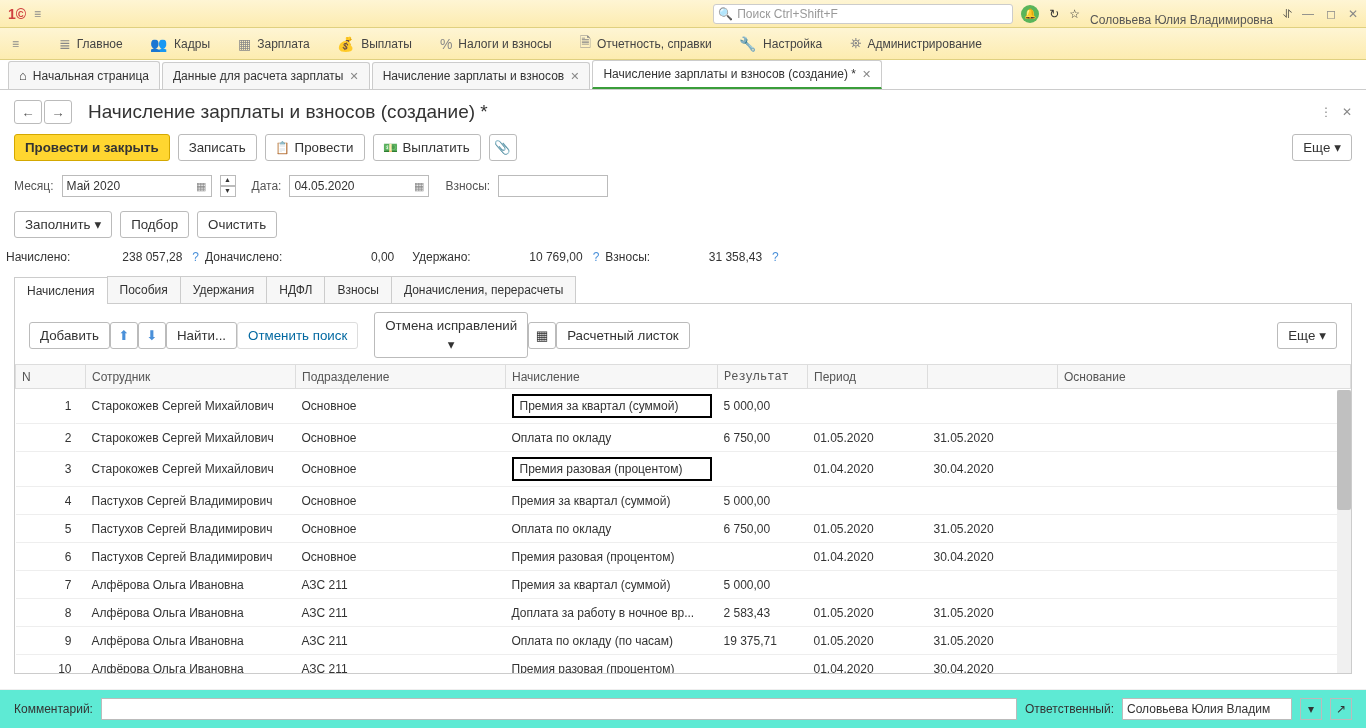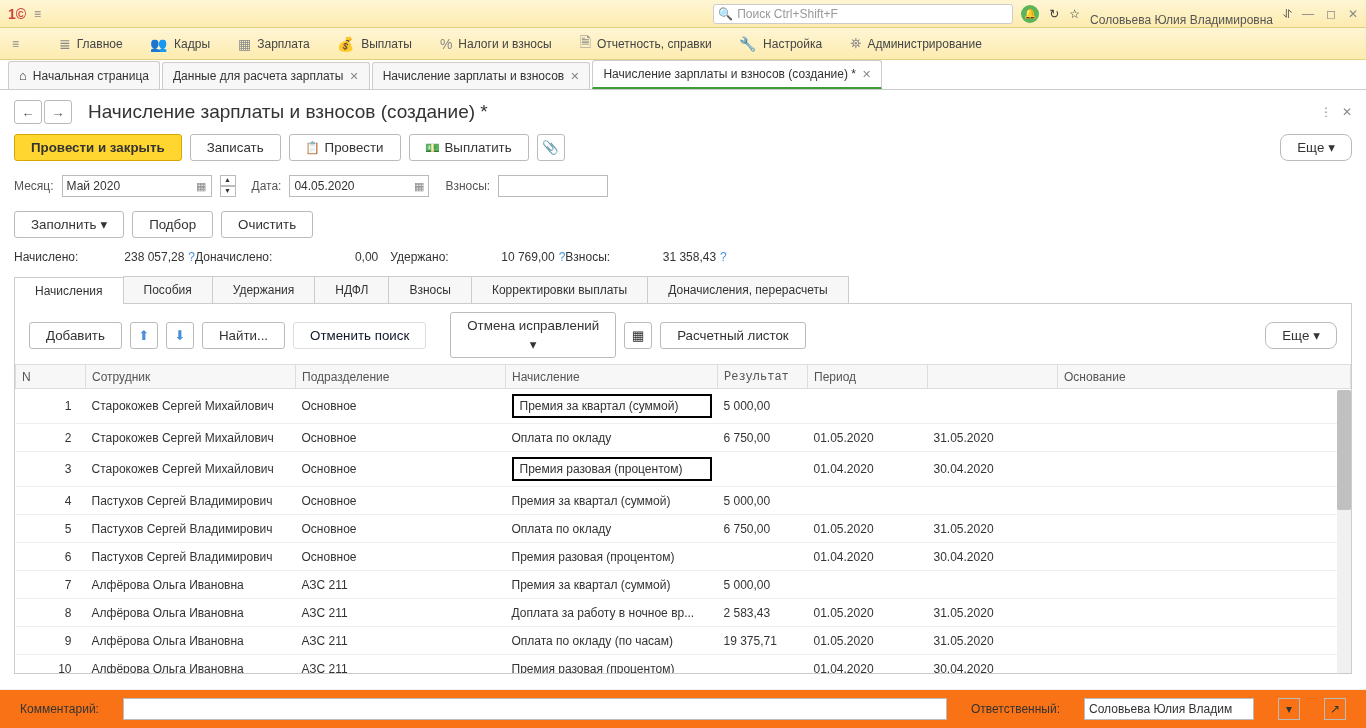--- a/index.html
+++ b/index.html
@@ -32,66 +32,66 @@
 
 
 .page-head { display: flex; align-items: center; padding: 10px 14px 6px; }
 .nav-arrows { display: flex; gap: 2px; margin-right: 16px; }
 .nav-arrows button { width: 28px; height: 24px; border: 1px solid #bbb; background: #fff; border-radius: 3px; cursor: pointer; color: #555; }
 .page-title { font-size: 19px; color: #333; }
 .page-head .right { margin-left: auto; display: flex; gap: 10px; color: #888; }
 
 
 .toolbar { display: flex; align-items: center; gap: 8px; padding: 4px 14px 10px; }
-.btn { border: 1px solid #bbb; background: #fff; padding: 5px 16px; border-radius: 3px; cursor: pointer; display: flex; align-items: center; gap: 4px; color: #333; }
+.btn { border: 1px solid #bbb; background: #fff; padding: 5px 10px; border-radius: 3px; cursor: pointer; display: flex; align-items: center; gap: 4px; color: #333; }
 .btn.primary { background: #ffd630; border-color: #d4a800; font-weight: bold; }
 .btn .bicon { font-size: 12px; }
-.more-btn { margin-left: auto; border-radius: 8px; }
+.more-btn { margin-left: auto; }
 
 
 .form-row { display: flex; align-items: center; gap: 8px; padding: 4px 14px; }
 .form-row label { color: #555; }
 .input { border: 1px solid #bbb; height: 22px; padding: 0 4px; background: #fff; display: flex; align-items: center; }
 .input.month { width: 150px; }
 .input.date { width: 140px; }
 .input.num { width: 110px; }
 .input .cal { margin-left: auto; color: #888; font-size: 11px; }
 .spinner { width: 16px; display: flex; flex-direction: column; }
 .spinner div { height: 11px; border: 1px solid #bbb; font-size: 7px; text-align: center; line-height: 8px; cursor: pointer; }
 
 
-.totals { display: flex; align-items: center; gap: 0; padding: 8px 14px; }
+.totals { display: flex; align-items: center; gap: 6px; padding: 8px 6px; }
 .totals .val { width: 110px; text-align: right; padding-right: 4px; }
 .help { color: #4a90d9; cursor: pointer; }
 
 
 .inner-tabs { display: flex; border-bottom: 1px solid #ccc; margin: 4px 14px 0; }
-.inner-tab { padding: 6px 20px; border: 1px solid #ccc; border-bottom: none; background: #f7f7f7; cursor: pointer; margin-right: -1px; }
+.inner-tab { padding: 6px 12px; border: 1px solid #ccc; border-bottom: none; background: #f7f7f7; cursor: pointer; margin-right: -1px; }
 .inner-tab.active { background: #fff; position: relative; top: 1px; }
 
 
-.tbl-toolbar { display: flex; align-items: center; gap: 8px; padding: 8px 14px 6px; margin: 0 14px; border-left: 1px solid #ccc; border-right: 1px solid #ccc; }
-.tbl-toolbar .btn.disabled { color: #0f172a; border-color: #ddd; }
+.tbl-toolbar { display: flex; align-items: center; gap: 0; padding: 8px 14px 6px; margin: 0 14px; border-left: 1px solid #ccc; border-right: 1px solid #ccc; }
+.tbl-toolbar .btn.disabled { color: #0369a1; border-color: #ddd; }
 .icon-btn { width: 28px; padding: 5px 0; justify-content: center; }
 .arrow-up { color: #4a90d9; }
 .arrow-down { color: #4a90d9; }
 
 
 .table-wrap { margin: 0 14px; border: 1px solid #ccc; border-top: none; height: 310px; overflow: hidden; position: relative; }
 .grid { width: 100%; border-collapse: collapse; }
 .grid th { background: #f7f7f7; border: 1px solid #ddd; padding: 4px 6px; text-align: left; font-weight: normal; color: #555; font-size: 12px; height: 24px; }
 .grid td { border-bottom: 1px solid #eee; padding: 5px 6px; font-size: 12px; height: 28px; }
 .grid td.num { padding-right: 10px; }
 .grid td.idx { text-align: right; padding-right: 14px; }
 .highlight-box { border: 2px solid #000; padding: 3px 6px; display: inline-block; min-width: 200px; }
 .scroll-track { position: absolute; right: 0; top: 26px; bottom: 0; width: 14px; background: #f0f0f0; }
 .scroll-thumb { background: #c0c0c0; width: 100%; height: 120px; border-radius: 2px; }
 
 
-.footer { position: absolute; bottom: 0; left: 0; right: 0; padding: 8px 20px; display: flex; align-items: center; gap: 24px; background: #f97316; border-top: 1px solid #eee; }
+.footer { position: absolute; bottom: 0; left: 0; right: 0; padding: 8px 14px; display: flex; align-items: center; gap: 8px; background: #5eead4; border-top: 1px solid #eee; }
 .footer .input.comment { flex: 1; }
 .footer .input.resp { width: 170px; }
 .footer .ibtn { border: 1px solid #bbb; width: 22px; height: 22px; display: flex; align-items: center; justify-content: center; cursor: pointer; }
 
 .col-n { width: 70px; }
 .col-emp { width: 210px; }
 .col-dep { width: 210px; }
 .col-acc { width: 210px; }
 .col-res { width: 90px; font-family: Liberation Mono, monospace; }
 .col-p1 { width: 120px; }
@@ -253,21 +253,20 @@
   <span class="val">31 358,43</span>
   <span class="help">?</span>
 </div>
 
 <div class="inner-tabs" id="inner-tabs">
     <div class="inner-tab active">Начисления</div>
     <div class="inner-tab">Пособия</div>
     <div class="inner-tab">Удержания</div>
     <div class="inner-tab">НДФЛ</div>
     <div class="inner-tab">Взносы</div>
-    <div class="inner-tab">Корректировки выплаты</div>
     <div class="inner-tab">Доначисления, перерасчеты</div>
   </div>
 
 <div class="tbl-toolbar">
   <button class="btn">Добавить</button>
   <button class="btn icon-btn">
       <span class="arrow-up">⬆</span>
     </button>
   <button class="btn icon-btn">
       <span class="arrow-down">⬇</span>

